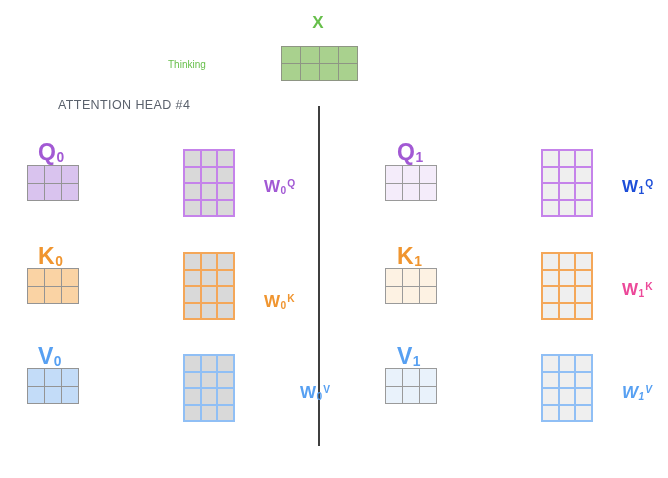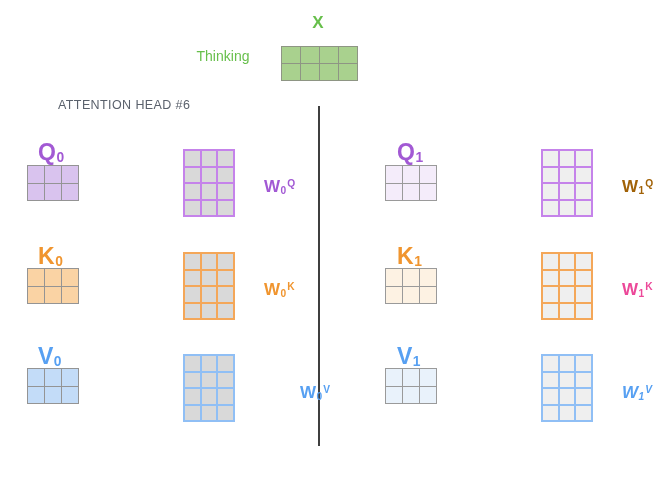--- a/index.html
+++ b/index.html
@@ -2,22 +2,22 @@
 <html><head>
 <meta charset="utf-8">
 <style>
   * { margin:0; padding:0; box-sizing:border-box; }
   html,body { background:#ffffff; }
   .canvas { position:relative; width:668px; height:478px; background:#fff;
             font-family:"Liberation Sans", sans-serif; overflow:hidden; }
 
   .x-label   { position:absolute; left:280px; top:13px; width:76px; text-align:center;
                font-size:17px; font-weight:bold; }
-  .caption   { position:absolute; left:168px; top:48px; width:110px; text-align:center;
-               font-size:14px; line-height:17px; }
+  .caption   { position:absolute; left:168px; top:56px; width:110px; text-align:left;
+               font-size:10px; line-height:17px; }
   .head-title{ position:absolute; top:98px; font-size:12.5px; letter-spacing:0.4px; }
   .t0 { left:58px; }
   .t1 { left:418px; }
   .divider   { position:absolute; left:318px; top:106px; width:1.5px; height:340px; }
 
   .qkv-label { position:absolute; font-size:23px; font-weight:bold; }
   .w-label   { position:absolute; font-size:17px; font-weight:bold; }
   .lsub { font-size:0.6em; position:relative; top:0.18em; margin-left:0.5px; }
   .lsup { font-size:0.6em; position:relative; top:-0.5em; margin-left:1px; }
 
@@ -44,21 +44,21 @@
       <div class="cell"></div>
       <div class="cell"></div>
       <div class="cell"></div>
       <div class="cell"></div>
       <div class="cell"></div>
       <div class="cell"></div>
       <div class="cell"></div>
       <div class="cell"></div>
     </div>
 
-  <div class="head-title t0" style="color: rgb(90, 97, 108);">ATTENTION HEAD #6</div>
+  <div class="head-title t0" style="color: rgb(90, 97, 108);">ATTENTION HEAD #4</div>
   <div class="divider" style="background: rgb(63, 63, 63);"></div>
 
   <div class="qkv-label" style="left: 38px; top: 139px; color: rgb(162, 89, 212);"><span>Q</span><span class="lsub">0</span></div>
   <div class="matrix small" style="left: 27px; top: 165px; --fill: #d9c3ee; --bc: #949494; grid-template-columns: repeat(3, auto);">
       <div class="cell"></div>
       <div class="cell"></div>
       <div class="cell"></div>
       <div class="cell"></div>
       <div class="cell"></div>
       <div class="cell"></div>
@@ -95,21 +95,21 @@
       <div class="cell"></div>
       <div class="cell"></div>
       <div class="cell"></div>
       <div class="cell"></div>
       <div class="cell"></div>
       <div class="cell"></div>
       <div class="cell"></div>
       <div class="cell"></div>
       <div class="cell"></div>
     </div>
-  <div class="w-label" style="left: 264px; top: 280px; color: rgb(240, 149, 47);"><span>W</span><span class="lsub">0</span><span class="lsup">K</span></div>
+  <div class="w-label" style="left: 264px; top: 292px; color: rgb(240, 149, 47);"><span>W</span><span class="lsub">0</span><span class="lsup">K</span></div>
 
   <div class="qkv-label" style="left: 38px; top: 343px; color: rgb(87, 160, 242);"><span>V</span><span class="lsub">0</span></div>
   <div class="matrix small" style="left: 27px; top: 368px; --fill: #c3dcf8; --bc: #949494; grid-template-columns: repeat(3, auto);">
       <div class="cell"></div>
       <div class="cell"></div>
       <div class="cell"></div>
       <div class="cell"></div>
       <div class="cell"></div>
       <div class="cell"></div>
     </div>
@@ -145,21 +145,21 @@
       <div class="cell"></div>
       <div class="cell"></div>
       <div class="cell"></div>
       <div class="cell"></div>
       <div class="cell"></div>
       <div class="cell"></div>
       <div class="cell"></div>
       <div class="cell"></div>
       <div class="cell"></div>
     </div>
-  <div class="w-label" style="left: 622px; top: 177px; color: #a16207;"><span>W</span><span class="lsub">1</span><span class="lsup">Q</span></div>
+  <div class="w-label" style="left: 622px; top: 177px; color: #1d4ed8;"><span>W</span><span class="lsub">1</span><span class="lsup">Q</span></div>
 
   <div class="qkv-label" style="left: 397px; top: 243px; color: rgb(240, 149, 47);"><span>K</span><span class="lsub">1</span></div>
   <div class="matrix small" style="left: 385px; top: 268px; --fill: #fdf2e3; --bc: #9a9a9a; grid-template-columns: repeat(3, auto);">
       <div class="cell"></div>
       <div class="cell"></div>
       <div class="cell"></div>
       <div class="cell"></div>
       <div class="cell"></div>
       <div class="cell"></div>
     </div>

